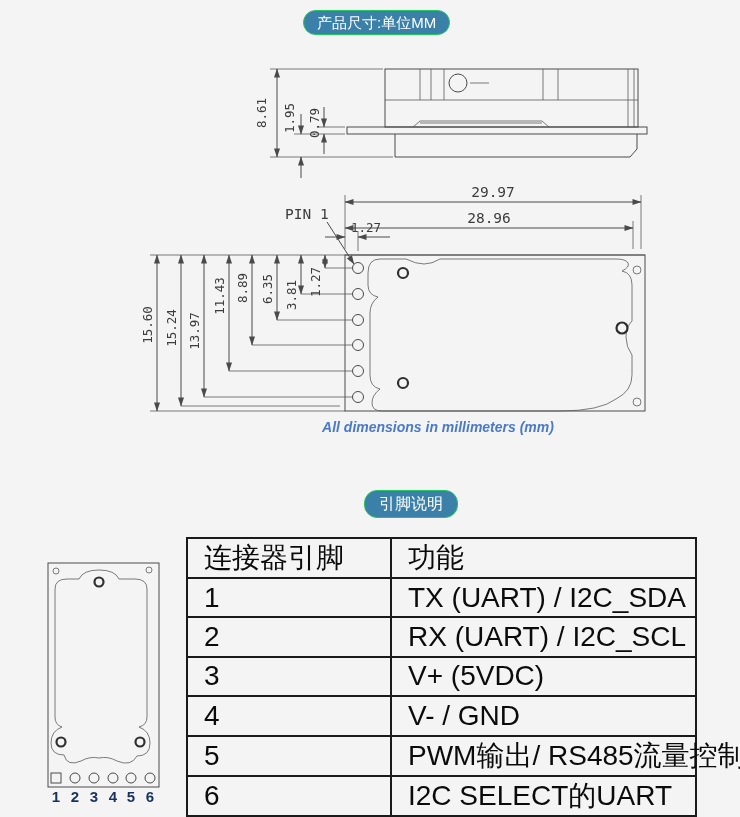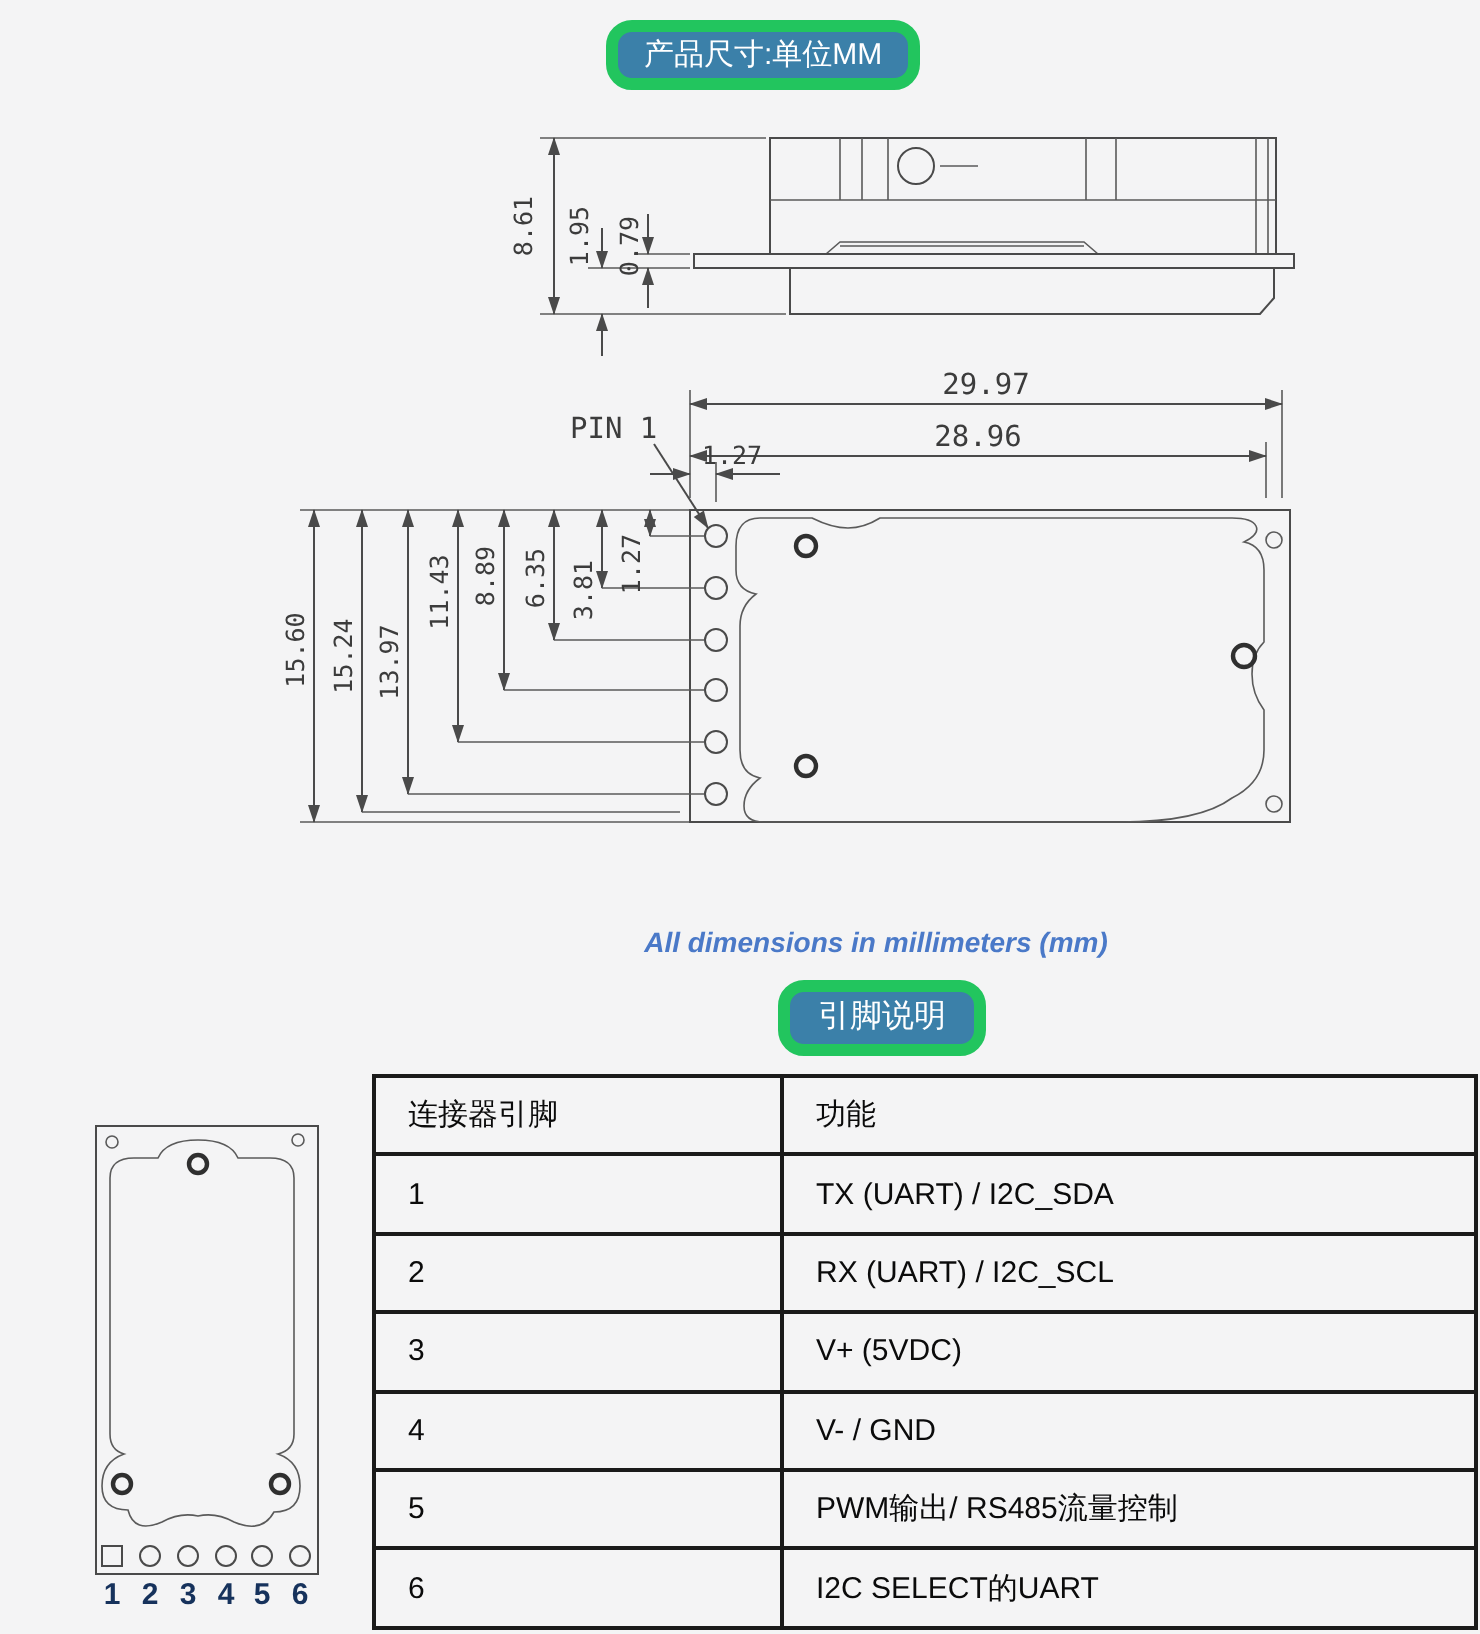--- a/index.html
+++ b/index.html
@@ -3,45 +3,45 @@
 <meta charset="utf-8">
 <style>
   html,body{margin:0;padding:0;}
   .page{
     position:relative;width:740px;height:817px;overflow:hidden;
     background:#f4f4f5;
     font-family:"Liberation Sans",sans-serif;
   }
   .badge{
     position:absolute;color:#fff;background:#3b80a9;
-    border:6px solid #22c55e;border-radius:13px;
+    border:1px solid #22c55e;border-radius:13px;
     white-space:nowrap;text-align:center;
   }
   .badge-dim{left:303px;top:10px;height:23px;line-height:23px;
     padding:0 13px;font-size:15px;}
   .badge-pin{left:364px;top:490px;height:26px;line-height:26px;
-    padding:0 14px;font-size:16px;margin-left:25px;}
+    padding:0 14px;font-size:16px;}
   svg{position:absolute;overflow:visible;}
   #drawing{left:0;top:45px;}
   #pindiag{left:35px;top:555px;}
   .cad{stroke:#4a4a4a;stroke-width:1;fill:none;}
   .cadthin{stroke:#5a5a5a;stroke-width:0.8;fill:none;}
   .cadbold{stroke:#2f2f2f;stroke-width:2.2;fill:none;}
   .dimtxt{fill:#3c3c3c;font-family:"DejaVu Sans Mono",monospace;font-size:12.5px;}
   .dimtxt-lg{fill:#3c3c3c;font-family:"DejaVu Sans Mono",monospace;font-size:14.5px;}
   .caption{
     position:absolute;left:288px;top:419px;width:300px;text-align:center;
-    font-size:14px;font-style:italic;font-weight:bold;color:#4a79c8;margin-top:44px;
+    font-size:14px;font-style:italic;font-weight:bold;color:#4a79c8;
   }
   .pnum{fill:#16325c;font-family:"Liberation Sans",sans-serif;
     font-size:15px;font-weight:bold;text-anchor:middle;}
   table.pins{
-    position:absolute;left:186px;top:537px;width:553px;
+    position:absolute;left:186px;top:537px;width:511px;
     border-collapse:collapse;table-layout:fixed;
-    font-size:15px;color:#0b0b0b;background:transparent;
+    font-size:28px;color:#0b0b0b;background:transparent;
   }
   table.pins td{
     border:2px solid #1a1a1a;height:37.4px;
     padding:0 0 0 16px;vertical-align:middle;white-space:nowrap;
   }
   table.pins td.fn{}
   table.pins col.c1{width:204px;}
 </style>
 </head>
 <body>

